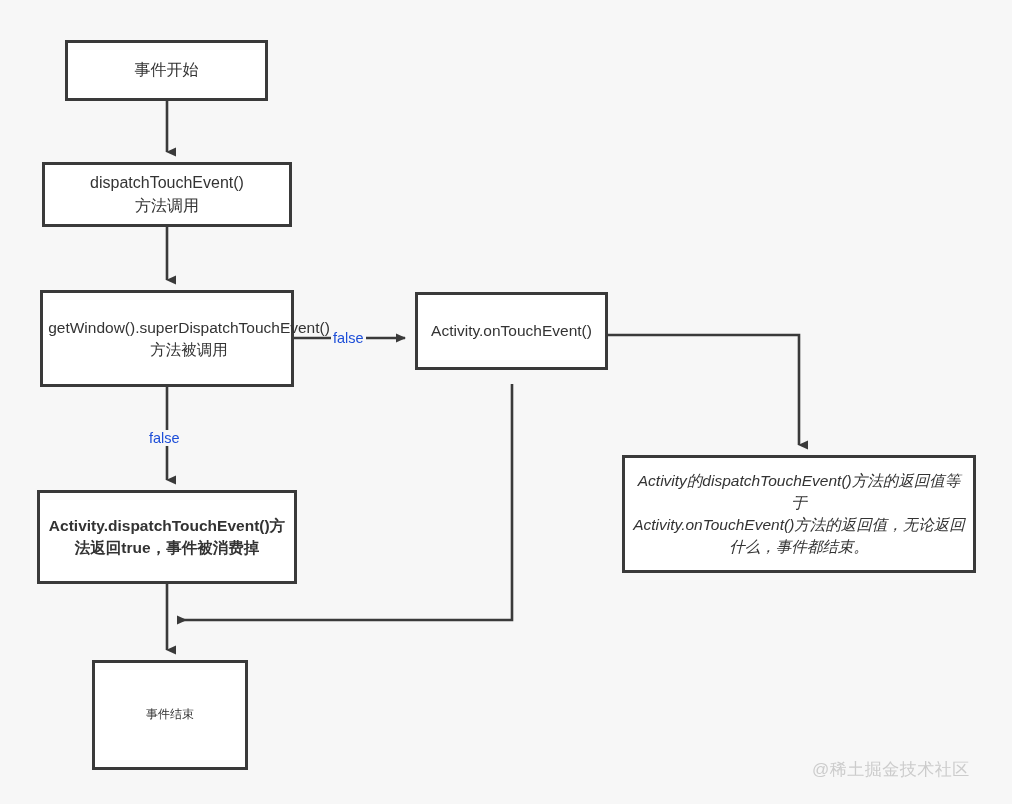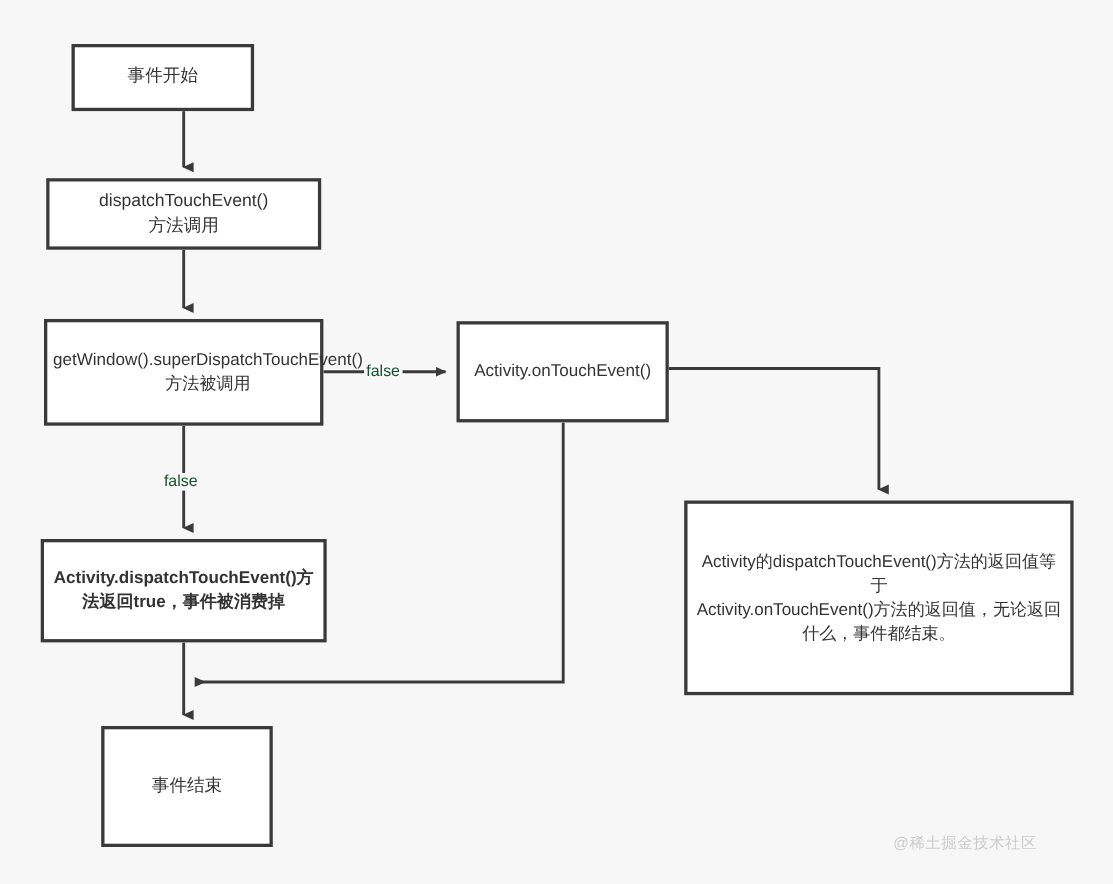--- a/index.html
+++ b/index.html
@@ -39,45 +39,45 @@
     color: #333333;
     line-height: 1.42;
     z-index: 2;
   }
   .node .node-text {
     display: block;
     padding: 0 8px;
     white-space: pre-line;
   }
   
-  #node-start      { left: 65px;  top: 40px;  width: 166px; height: 61px;  font-size: 16px; }
+  #node-start      { left: 65px;  top: 40px;  width: 203px; height: 61px;  font-size: 16px; }
   #node-dispatch   { left: 42px;  top: 162px; width: 250px; height: 65px;  font-size: 16px; }
   #node-superdisp  { left: 40px;  top: 290px; width: 254px; height: 97px;  font-size: 15.5px; padding-left: 44px; }
-  #node-ontouch    { left: 415px; top: 292px; width: 193px; height: 92px;  font-size: 15.5px; }
+  #node-ontouch    { left: 415px; top: 292px; width: 193px; height: 78px;  font-size: 15.5px; }
   #node-consumed   { left: 37px;  top: 490px; width: 260px; height: 94px;  font-size: 15.5px; font-weight: bold; }
-  #node-result     { left: 622px; top: 455px; width: 354px; height: 177px; font-size: 15.5px; }
-  #node-end        { left: 92px;  top: 660px; width: 156px; height: 110px; font-size: 16px; font-family: Liberation Mono, monospace; }
+  #node-result     { left: 622px; top: 455px; width: 354px; height: 118px; font-size: 15.5px; font-style: italic; }
+  #node-end        { left: 92px;  top: 660px; width: 156px; height: 110px; font-size: 12px; }
 
   .edge-label {
     position: absolute;
     font-size: 14.5px;
-    color: #14532d;
+    color: #1d4ed8;
     background: #f7f7f7;
     padding: 0 2px;
     z-index: 3;
     white-space: nowrap;
   }
   #label-false { left: 331px; top: 330px; }
   #label-true  { left: 147px; top: 430px; }
 
   #watermark {
     position: absolute;
     left: 812px;
     top: 758px;
-    font-size: 14px;
+    font-size: 17px;
     color: #cccccc;
     letter-spacing: 0.5px;
     z-index: 3;
     white-space: nowrap;
   }
 </style>
 </head>
 <body>
 
 <div id="flow-root">

